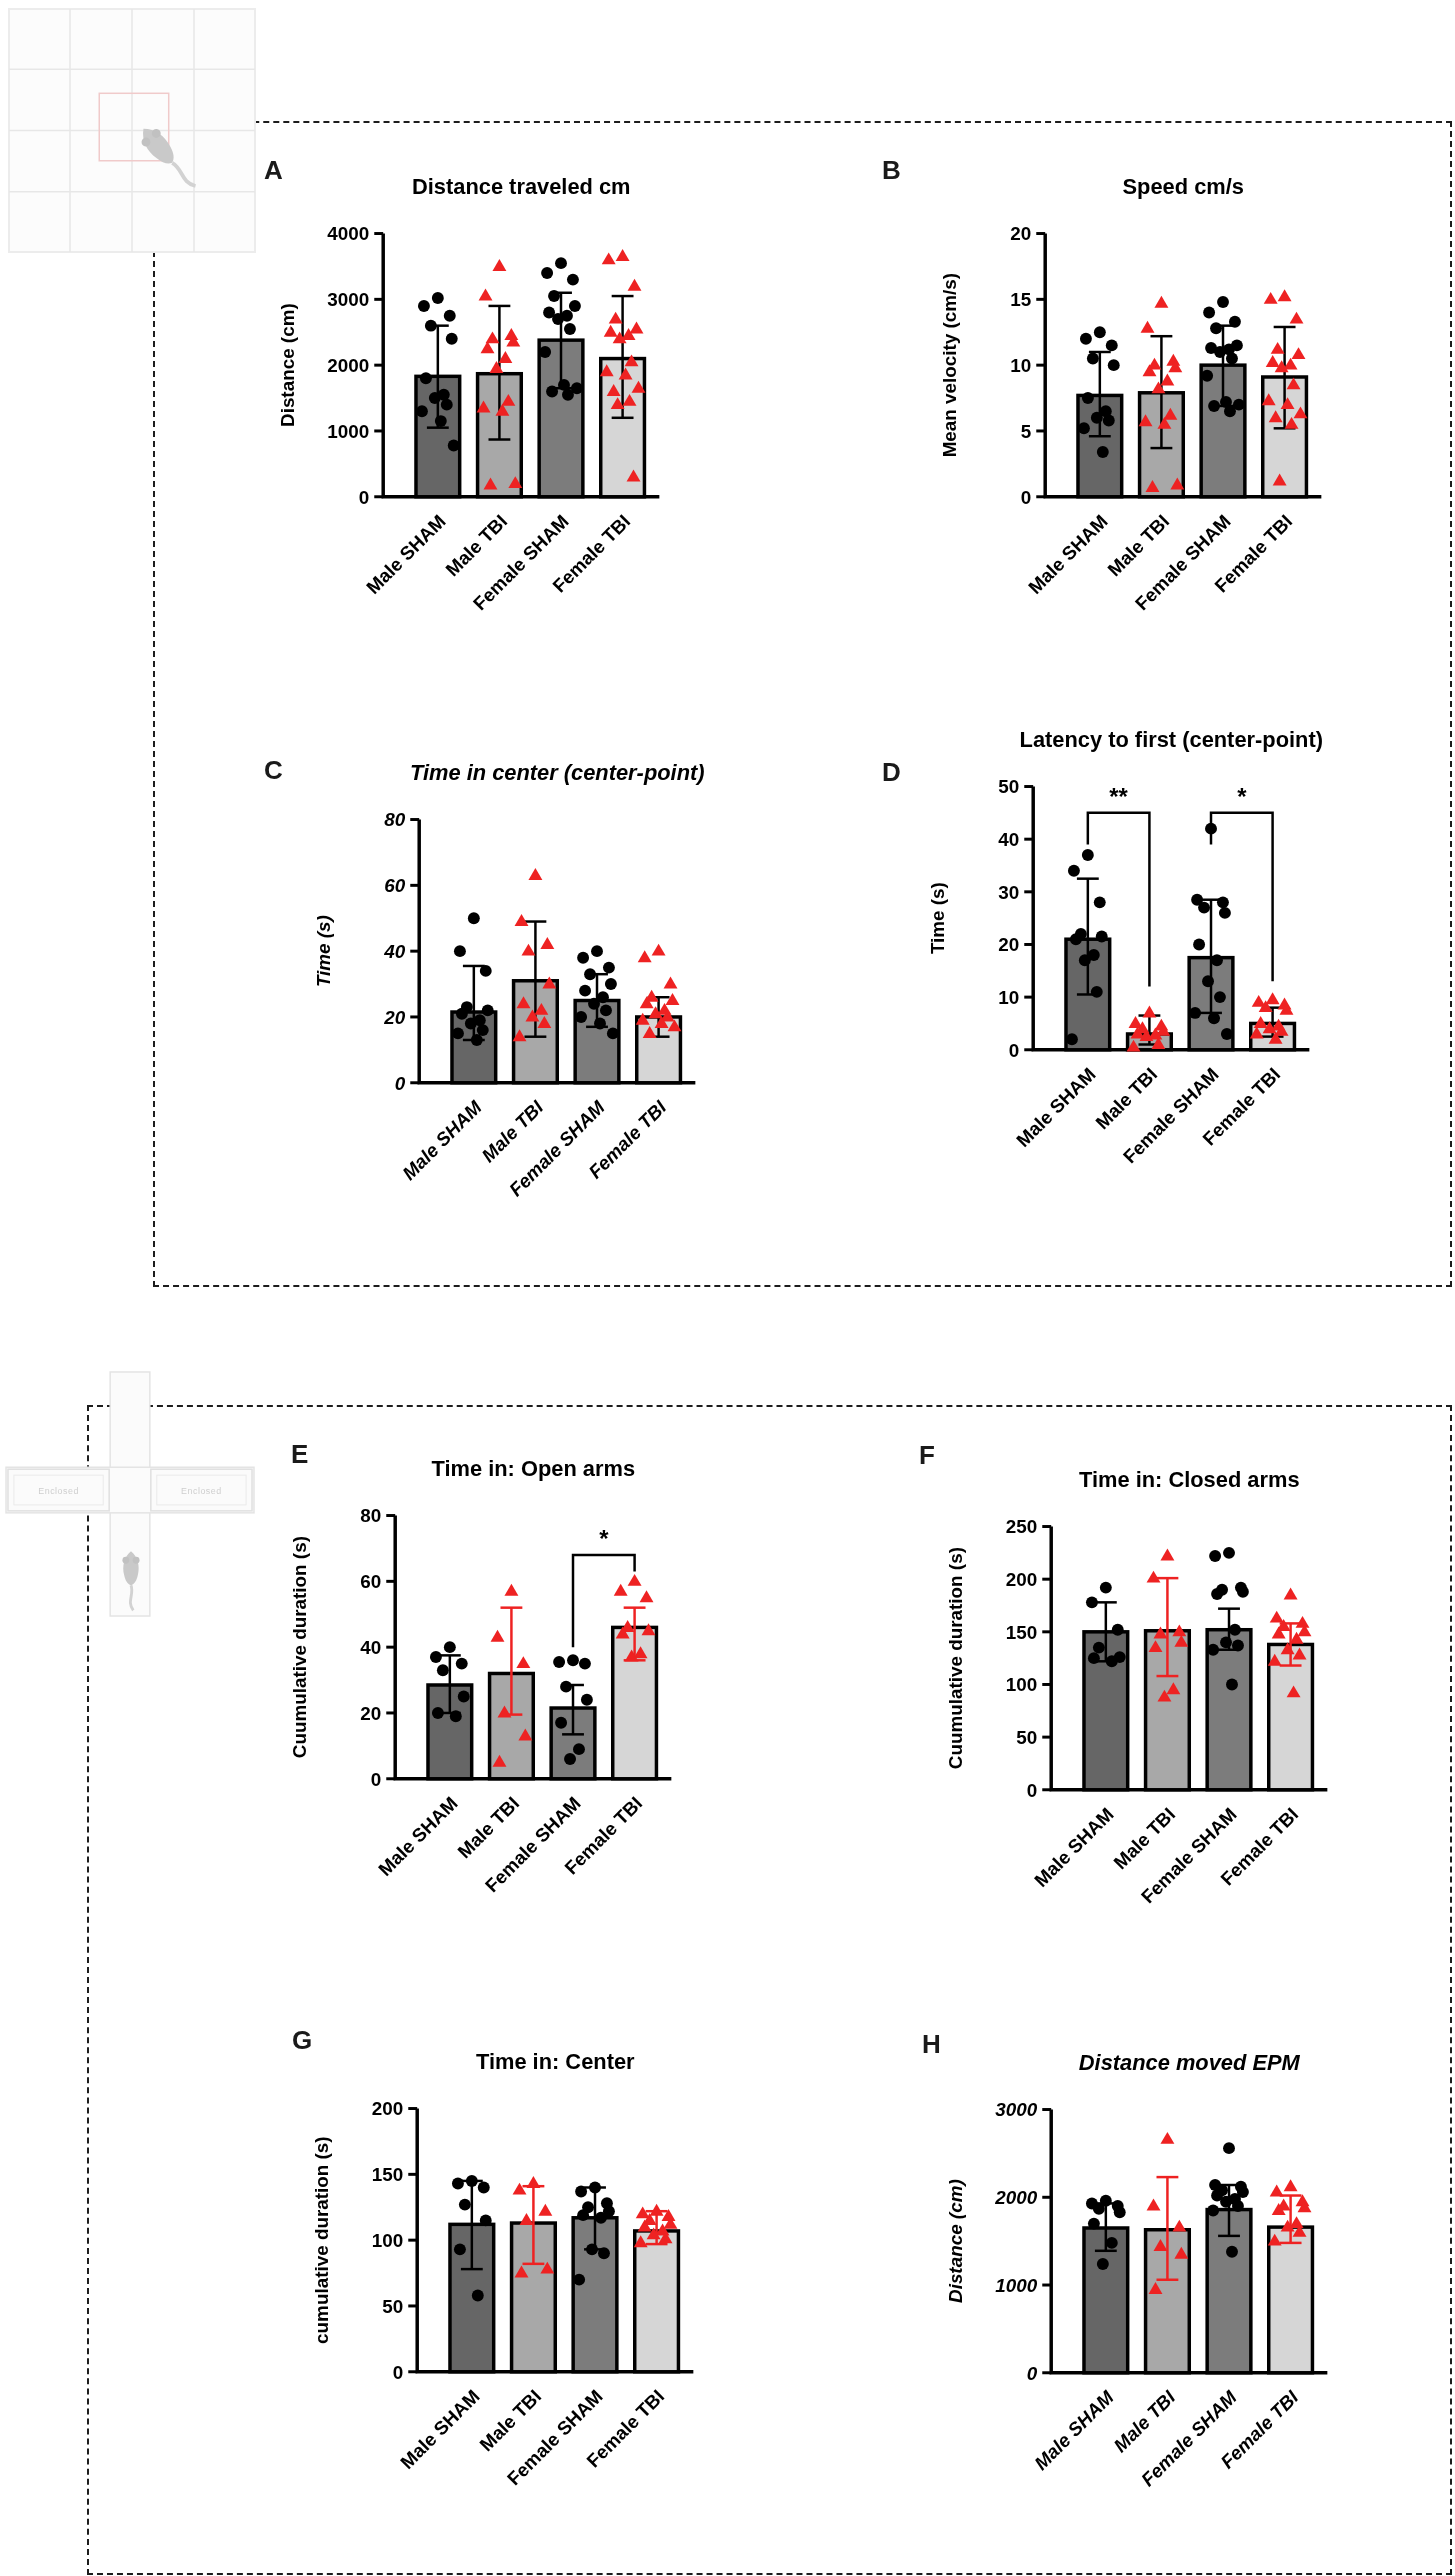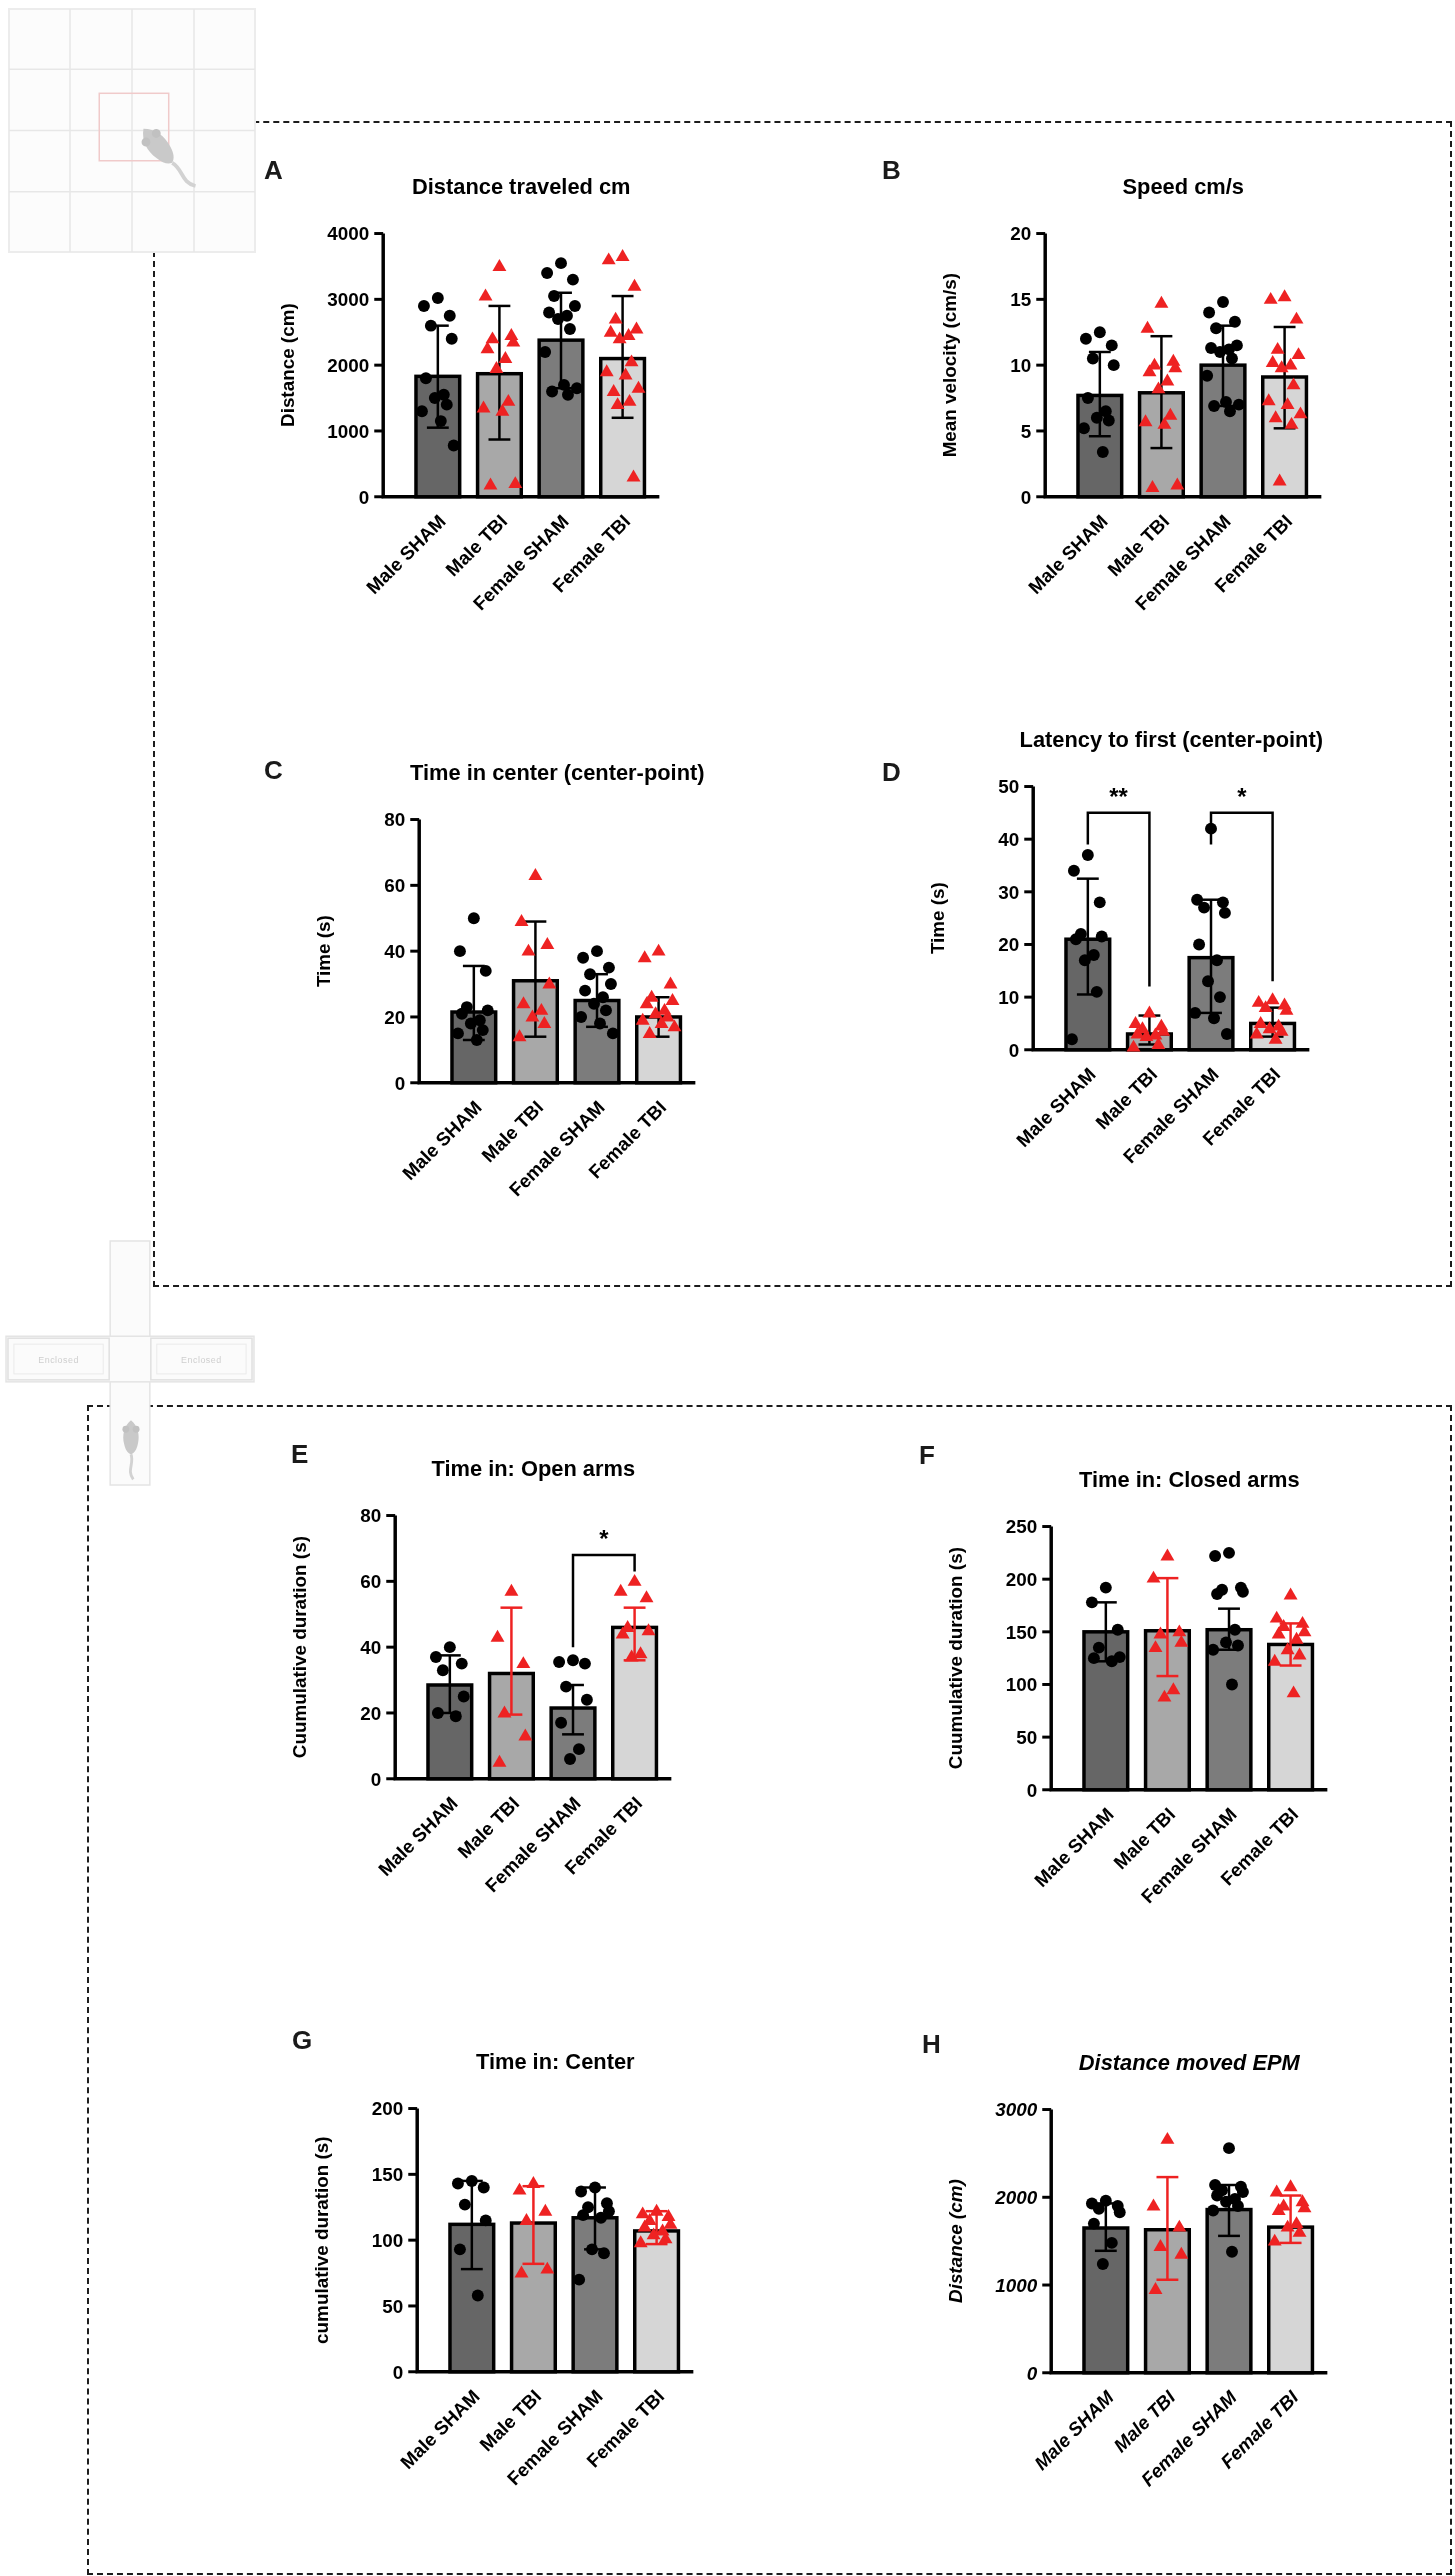--- a/index.html
+++ b/index.html
@@ -3,21 +3,21 @@
 <meta charset="utf-8">
 <style>
   html,body{margin:0;padding:0;background:#fff;}
   .canvas{position:relative;width:1455px;height:2576px;background:#ffffff;
           font-family:"Liberation Sans",sans-serif;overflow:hidden;}
   .dashed-box{position:absolute;border:2px dashed #1c1c1c;}
   .box1{left:153px;top:121px;width:1295px;height:1162px;}
   .box2{left:87px;top:1405px;width:1361px;height:1166px;}
   .schematic{position:absolute;}
   .of{left:8px;top:8px;}
-  .epm{left:5px;top:1240px;}
+  .epm{left:5px;top:1371px;}
   .chart{position:absolute;width:447px;height:477px;}
   .panel-letter{position:absolute;font-weight:bold;font-size:26px;color:#1a1a1a;}
   .ctitle{font-family:"Liberation Sans",sans-serif;font-weight:bold;font-size:22px;fill:#000;}
   .ylab{font-family:"Liberation Sans",sans-serif;font-weight:bold;font-size:19px;fill:#000;}
   .ticklab{font-family:"Liberation Sans",sans-serif;font-weight:bold;font-size:19px;fill:#000;}
   .cat{font-family:"Liberation Sans",sans-serif;font-weight:bold;font-size:19px;fill:#000;}
   .axis{fill:none;stroke:#000;stroke-width:3.5;}
   .tick{stroke:#000;stroke-width:3;}
   .bar{stroke:#000;stroke-width:3.5;}
   .errline{stroke-width:2.5;fill:none;}
@@ -284,21 +284,21 @@
             <path d="M 345 245.775 L 352 257.775 L 338 257.775 Z" fill="#ee2222"></path>
             <path d="M 364 249.75 L 371 261.75 L 357 261.75 Z" fill="#ee2222"></path>
             <path d="M 377 259.025 L 384 271.025 L 370 271.025 Z" fill="#ee2222"></path>
             <path d="M 352 263 L 359 275 L 345 275 Z" fill="#ee2222"></path>
             <path d="M 368 269.625 L 375 281.625 L 361 281.625 Z" fill="#ee2222"></path>
             <path d="M 356 326.6 L 363 338.6 L 349 338.6 Z" fill="#ee2222"></path>
           </g>
           <text transform="translate(370 376) rotate(-45)" text-anchor="end" class="cat">Female TBI</text>
         </svg></div>
       <div class="panel-letter" style="left: 882px; top: 155px;">B</div>
-      <div class="chart" style="left: 300px; top: 735px;"><svg width="447" height="477" viewBox="0 0 450 480">
+      <div class="chart" style="left: 300px; top: 735px; font-style: italic;"><svg width="447" height="477" viewBox="0 0 450 480">
           <text x="259" y="45" text-anchor="middle" class="ctitle">Time in center (center-point)</text>
           <text x="30" y="217.5" text-anchor="middle" class="ylab" transform="rotate(-90 30 217.5)">Time (s)</text>
           <path d="M 120 85 L 120 350 L 398 350" class="axis"></path>
           <g>
             <line x1="111" y1="350" x2="120" y2="350" class="tick"></line>
             <text x="106" y="357" text-anchor="end" class="ticklab">0</text>
             <line x1="111" y1="283.75" x2="120" y2="283.75" class="tick"></line>
             <text x="106" y="290.75" text-anchor="end" class="ticklab">20</text>
             <line x1="111" y1="217.5" x2="120" y2="217.5" class="tick"></line>
             <text x="106" y="224.5" text-anchor="end" class="ticklab">40</text>

